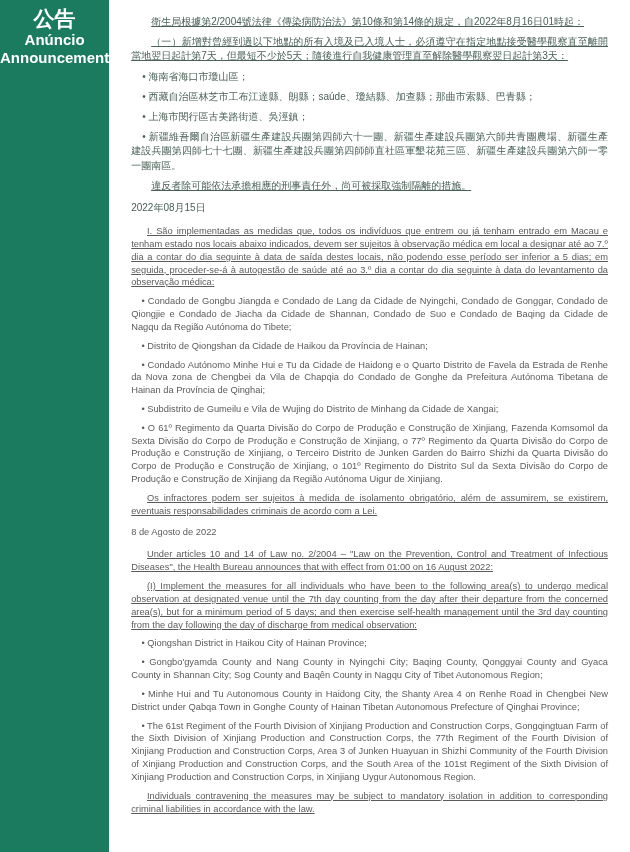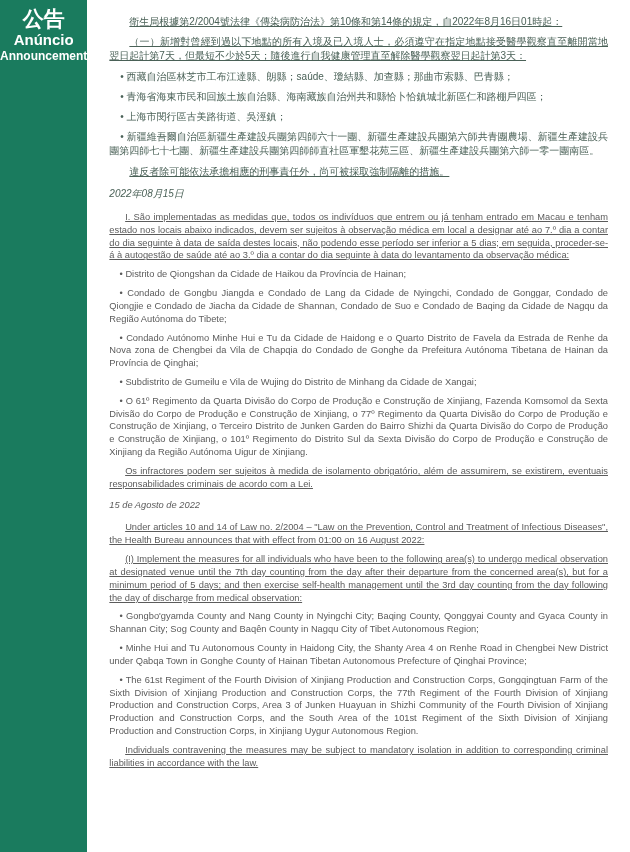--- a/index.html
+++ b/index.html
@@ -8,76 +8,77 @@
     background:#ffffff;display:flex;flex-direction:row;
     font-family:"Liberation Sans","DejaVu Sans",sans-serif;
   }
   
   .header{
     background:#1a7b5e;color:#ffffff;text-align:center;
     padding:6px 0 9px;flex:0 0 auto;
   }
   .header .t-zh{font-size:21px;font-weight:bold;line-height:1.2;}
   .header .t-pt{font-size:15px;font-weight:bold;line-height:1.2;text-align:center;}
-  .header .t-en{font-size:12px;font-weight:bold;line-height:1.2;}
+  .header .t-en{font-size:15px;font-weight:bold;line-height:1.2;}
   
   .content{flex:1 1 auto;padding:15px 22px 0;}
   .sec p{margin:0 0 6px;}
   .sec-zh p{
     font-size:10px;line-height:1.42;color:#4a6157;
     text-align:justify;
   }
   .sec-latin p{
     font-size:9.3px;line-height:1.38;color:#5b5b5b;
     text-align:justify;
   }
   .indent{text-indent:2em;text-decoration:underline;}
   .indent-sm{text-indent:1.1em;}
   .no-indent{text-indent:0;}
   .sec-latin .indent{text-indent:1.7em;}
-  .date-line{margin-top:8px !important;margin-bottom:10px !important;font-style:italic;}
+  .date-line{margin-top:8px !important;margin-bottom:10px !important;}
 </style>
 </head>
 <body>
 
 <div class="page">
 
   <div class="header">
     <div class="t-zh">公告</div>
     <div class="t-pt">Anúncio</div>
     <div class="t-en">Announcement</div>
   </div>
 
   <div class="content">
 
     <div class="sec sec-zh">
       <p class="indent">衛生局根據第2/2004號法律《傳染病防治法》第10條和第14條的規定，自2022年8月16日01時起：</p>
       <p class="indent">（一）新增對曾經到過以下地點的所有入境及已入境人士，必須遵守在指定地點接受醫學觀察直至離開當地翌日起計第7天，但最短不少於5天；隨後進行自我健康管理直至解除醫學觀察翌日起計第3天：</p>
+      <p class="indent-sm">• 海南省海口市瓊山區；</p>
       <p class="indent-sm">• 西藏自治區林芝市工布江達縣、朗縣；saúde、瓊結縣、加查縣；那曲市索縣、巴青縣；</p>
-      <p class="indent-sm">• 青海省海東市民和回族土族自治縣、海南藏族自治州共和縣恰卜恰鎮城北新區仁和路棚戶四區；</p>
       <p class="indent-sm">• 上海市閔行區古美路街道、吳涇鎮；</p>
       <p class="indent-sm">• 新疆維吾爾自治區新疆生產建設兵團第四師六十一團、新疆生產建設兵團第六師共青團農場、新疆生產建設兵團第四師七十七團、新疆生產建設兵團第四師師直社區軍墾花苑三區、新疆生產建設兵團第六師一零一團南區。</p>
       <p class="indent">違反者除可能依法承擔相應的刑事責任外，尚可被採取強制隔離的措施。</p>
       <p class="no-indent date-line">2022年08月15日</p>
     </div>
 
     <div class="sec sec-latin">
       <p class="indent">I. São implementadas as medidas que, todos os indivíduos que entrem ou já tenham entrado em Macau e tenham estado nos locais abaixo indicados, devem ser sujeitos à observação médica em local a designar até ao 7.º dia a contar do dia seguinte à data de saída destes locais, não podendo esse período ser inferior a 5 dias; em seguida, proceder-se-á à autogestão de saúde até ao 3.º dia a contar do dia seguinte à data do levantamento da observação médica:</p>
+      <p class="indent-sm">• Condado de Gongbu Jiangda e Condado de Lang da Cidade de Nyingchi, Condado de Gonggar, Condado de Qiongjie e Condado de Jiacha da Cidade de Shannan, Condado de Suo e Condado de Baqing da Cidade de Nagqu da Região Autónoma do Tibete;</p>
       <p class="indent-sm">• Distrito de Qiongshan da Cidade de Haikou da Província de Hainan;</p>
-      <p class="indent-sm">• Condado de Gongbu Jiangda e Condado de Lang da Cidade de Nyingchi, Condado de Gonggar, Condado de Qiongjie e Condado de Jiacha da Cidade de Shannan, Condado de Suo e Condado de Baqing da Cidade de Nagqu da Região Autónoma do Tibete;</p>
       <p class="indent-sm">• Condado Autónomo Minhe Hui e Tu da Cidade de Haidong e o Quarto Distrito de Favela da Estrada de Renhe da Nova zona de Chengbei da Vila de Chapqia do Condado de Gonghe da Prefeitura Autónoma Tibetana de Hainan da Província de Qinghai;</p>
       <p class="indent-sm">• Subdistrito de Gumeilu e Vila de Wujing do Distrito de Minhang da Cidade de Xangai;</p>
       <p class="indent-sm">• O 61º Regimento da Quarta Divisão do Corpo de Produção e Construção de Xinjiang, Fazenda Komsomol da Sexta Divisão do Corpo de Produção e Construção de Xinjiang, o 77º Regimento da Quarta Divisão do Corpo de Produção e Construção de Xinjiang, o Terceiro Distrito de Junken Garden do Bairro Shizhi da Quarta Divisão do Corpo de Produção e Construção de Xinjiang, o 101º Regimento do Distrito Sul da Sexta Divisão do Corpo de Produção e Construção de Xinjiang da Região Autónoma Uigur de Xinjiang.</p>
       <p class="indent">Os infractores podem ser sujeitos à medida de isolamento obrigatório, além de assumirem, se existirem, eventuais responsabilidades criminais de acordo com a Lei.</p>
-      <p class="no-indent date-line">15 de Agosto de 2022</p>
+      <p class="no-indent date-line">8 de Agosto de 2022</p>
     </div>
 
     <div class="sec sec-latin">
       <p class="indent">Under articles 10 and 14 of Law no. 2/2004 – "Law on the Prevention, Control and Treatment of Infectious Diseases", the Health Bureau announces that with effect from 01:00 on 16 August 2022:</p>
       <p class="indent">(I) Implement the measures for all individuals who have been to the following area(s) to undergo medical observation at designated venue until the 7th day counting from the day after their departure from the concerned area(s), but for a minimum period of 5 days; and then exercise self-health management until the 3rd day counting from the day following the day of discharge from medical observation:</p>
+      <p class="indent-sm">• Qiongshan District in Haikou City of Hainan Province;</p>
       <p class="indent-sm">• Gongbo'gyamda County and Nang County in Nyingchi City; Baqing County, Qonggyai County and Gyaca County in Shannan City; Sog County and Baqên County in Nagqu City of Tibet Autonomous Region;</p>
       <p class="indent-sm">• Minhe Hui and Tu Autonomous County in Haidong City, the Shanty Area 4 on Renhe Road in Chengbei New District under Qabqa Town in Gonghe County of Hainan Tibetan Autonomous Prefecture of Qinghai Province;</p>
       <p class="indent-sm">• The 61st Regiment of the Fourth Division of Xinjiang Production and Construction Corps, Gongqingtuan Farm of the Sixth Division of Xinjiang Production and Construction Corps, the 77th Regiment of the Fourth Division of Xinjiang Production and Construction Corps, Area 3 of Junken Huayuan in Shizhi Community of the Fourth Division of Xinjiang Production and Construction Corps, and the South Area of the 101st Regiment of the Sixth Division of Xinjiang Production and Construction Corps, in Xinjiang Uygur Autonomous Region.</p>
       <p class="indent">Individuals contravening the measures may be subject to mandatory isolation in addition to corresponding criminal liabilities in accordance with the law.</p>
 
     </div>
 
   </div>
 
 </div>

